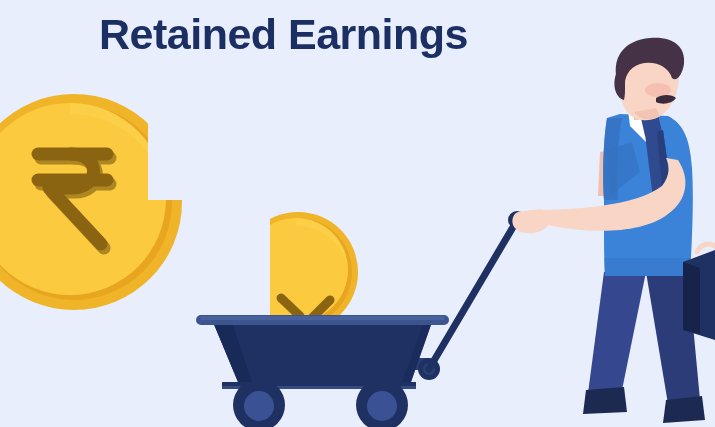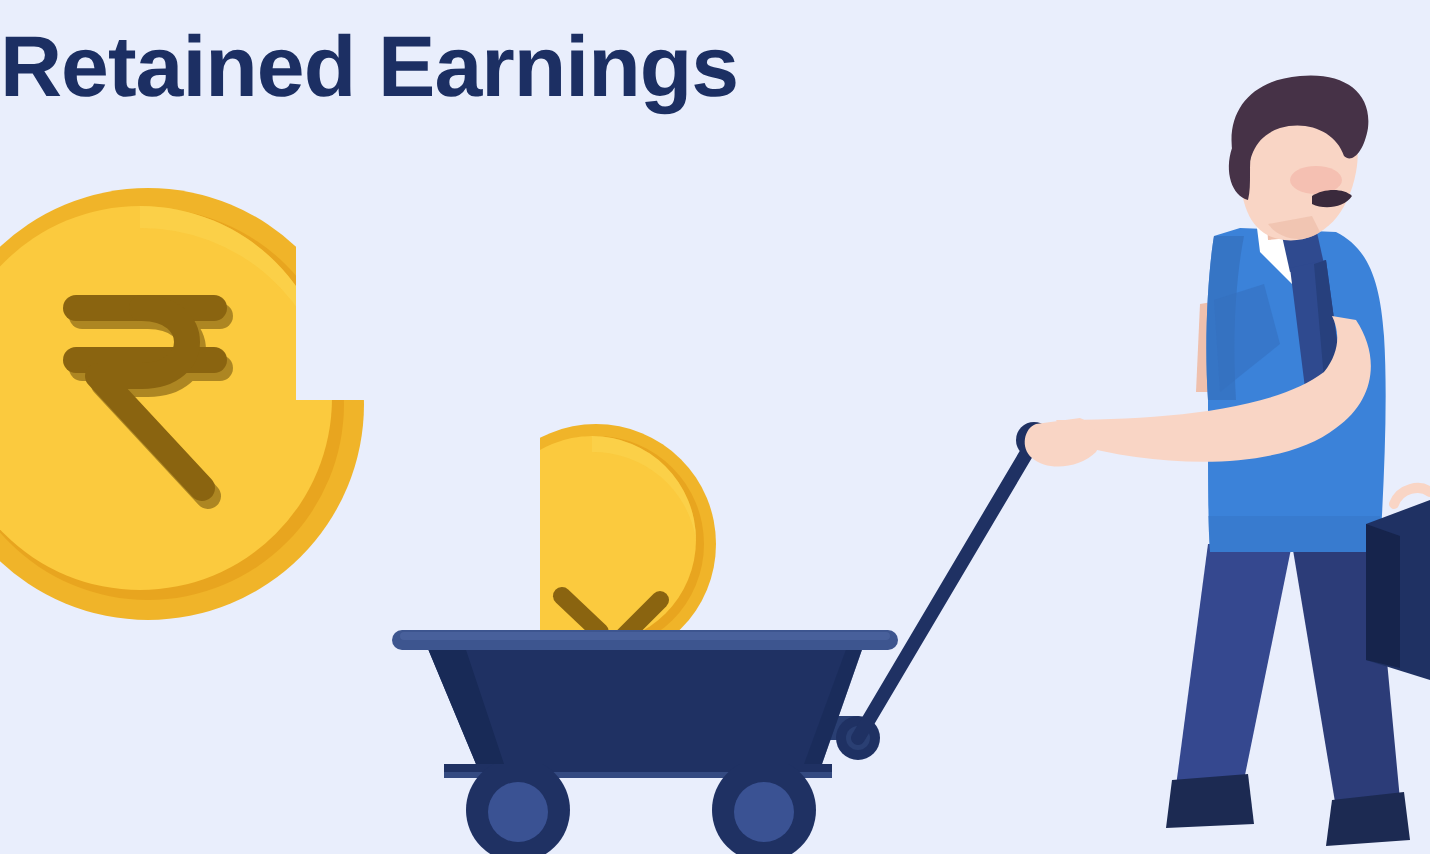--- a/index.html
+++ b/index.html
@@ -32,21 +32,21 @@
     top: 0;
     width: 715px;
     height: 427px;
     pointer-events: none;
   }
   .page-title {
     position: absolute;
     left: 0;
     top: 8px;
     width: 567px;
-    text-align: left;
+    text-align: center;
     font-family: "Liberation Sans", sans-serif;
     font-size: 43px;
     font-weight: bold;
     letter-spacing: -0.5px;
     color: #1c2f63;
     line-height: 1.25;
     margin: 0;
   }
 </style>
 </head>

